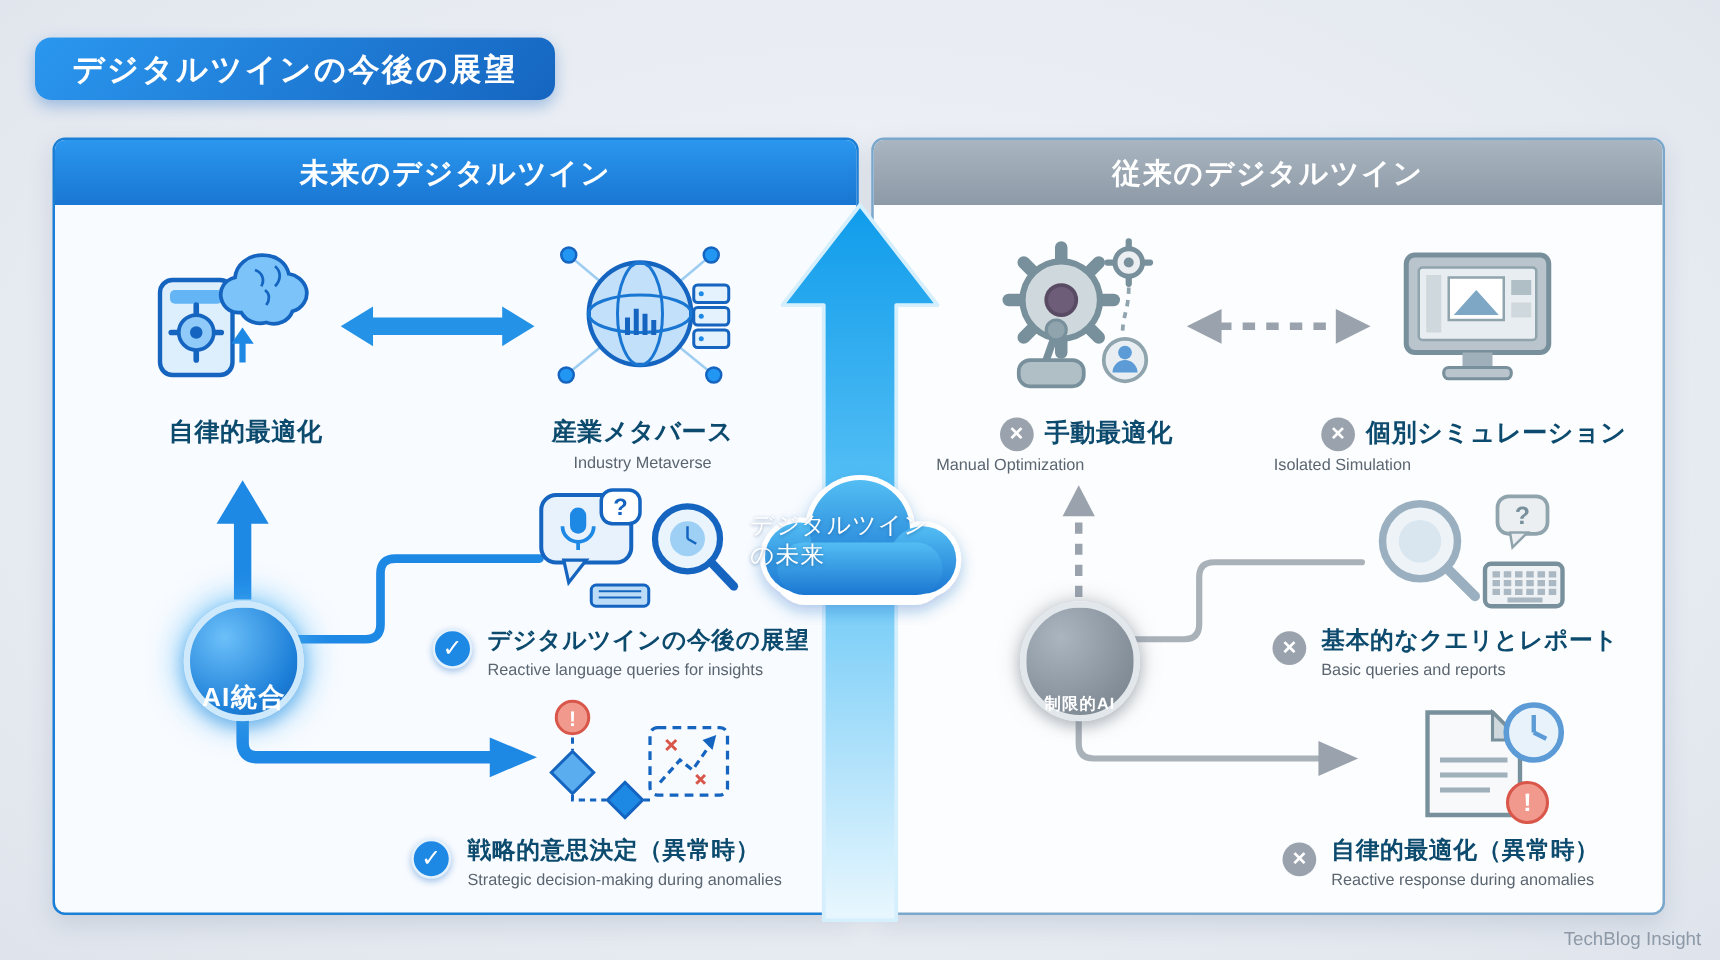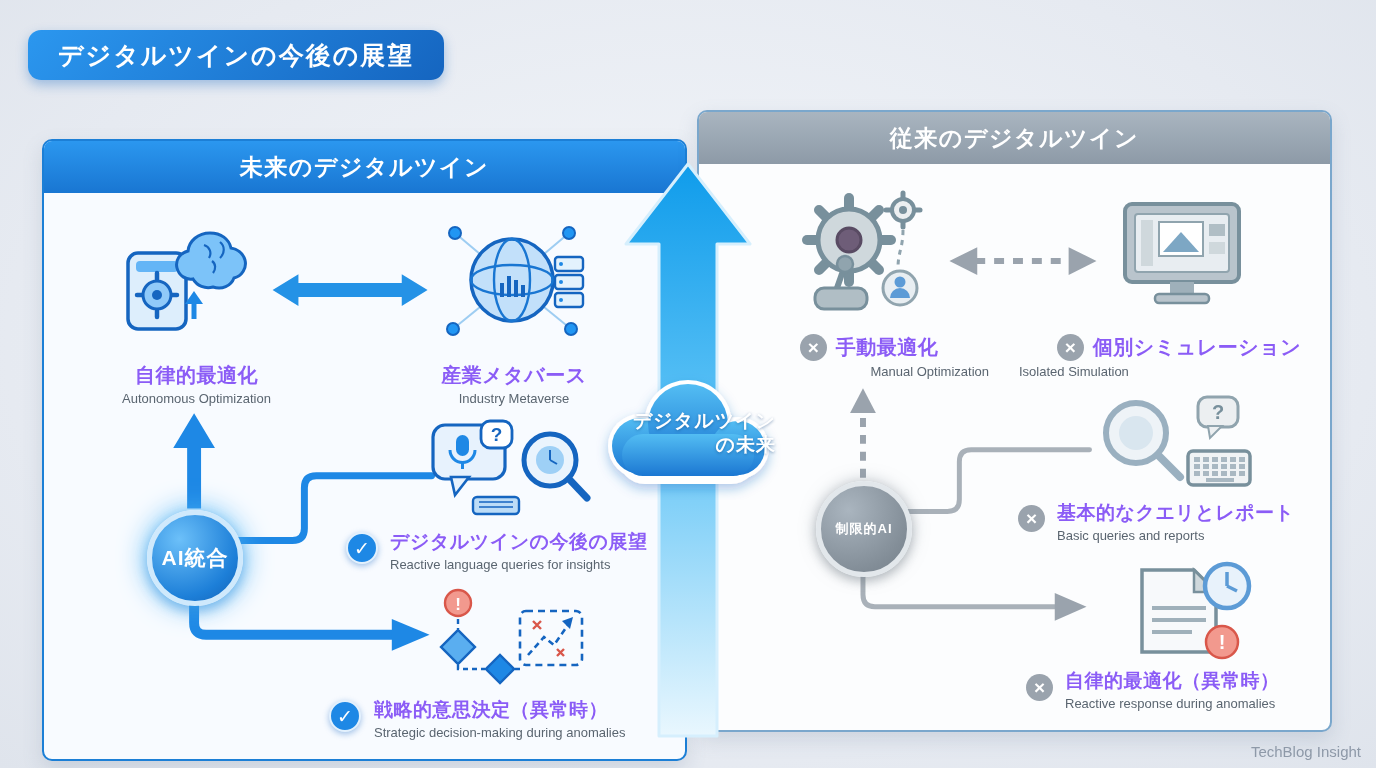--- a/index.html
+++ b/index.html
@@ -21,76 +21,76 @@
     background:linear-gradient(135deg,#2b97ef,#1565c0);
     border-radius:13px; color:#fff; font-size:25px; font-weight:bold;
     letter-spacing:2px; box-shadow:0 5px 12px rgba(21,101,192,.35);
   }
 
   
   .panel {
     position:absolute; top:110px; height:622px; border-radius:10px;
     overflow:hidden; box-shadow:0 8px 20px rgba(90,110,140,.18);
   }
-  .panel-future { left:42px;  width:645px; background:#f8fbff; border:2px solid #1c7fd6;margin-top:29px; }
+  .panel-future { left:42px;  width:645px; background:#f8fbff; border:2px solid #1c7fd6; }
   .panel-legacy { left:697px; width:635px; background:#fcfdfe; border:2px solid #7aa7cc; }
   .panel-header {
     position:absolute; left:0; top:0; right:0; height:52px;
     display:flex; align-items:center; justify-content:center;
     color:#fff; font-size:23px; font-weight:bold; letter-spacing:1.5px;
   }
   .panel-header.future { background:linear-gradient(180deg,#2b97ef,#1976d2); }
   .panel-header.legacy { background:linear-gradient(180deg,#a9b5c0,#8d9aa7); }
 
   .connector-layer { position:absolute; inset:0; width:100%; height:100%; pointer-events:none; }
 
   .icon-box { position:absolute; }
   .icon-box svg { width:100%; height:100%; display:block; }
   svg text { font-family:"Liberation Sans","DejaVu Sans",sans-serif; }
 
   
   .node-label { position:absolute; }
   .node-label.centered { text-align:center; }
-  .jp-label { font-size:20px; font-weight:bold; color:#8b5cf6; letter-spacing:.5px; line-height:25px; }
+  .jp-label { font-size:20px; font-weight:bold; color:#0c4a6e; letter-spacing:.5px; line-height:25px; }
   .jp-label.small { font-size:19px; }
   .en-sub { font-size:13px; color:#5a6570; margin-top:3px; line-height:16px; }
   .label-row { display:flex; align-items:center; justify-content:center; gap:9px; }
 
   
   .badge { position:absolute; border-radius:50%; display:flex; align-items:center; justify-content:center;
            color:#fff; font-weight:bold; }
   .badge-check { width:32px; height:32px; background:#1e88e5; font-size:19px;
                  box-shadow:0 2px 6px rgba(21,101,192,.4); border:2px solid #e3f1fd; }
   .badge-x { width:27px; height:27px; background:#9aa3ad; font-size:19px; }
   .badge.inline { position:static; flex:none; }
 
   
   .hub {
     position:absolute; width:96px; height:96px; border-radius:50%;
-    display:flex; align-items:center; justify-content:center;
+    display:flex; align-items:flex-end; justify-content:center;
     color:#fff; font-weight:bold; letter-spacing:1px;
   }
   .hub-future {
     left:103px; top:369px; font-size:21px;
     background:radial-gradient(circle at 32% 28%, #6cc0f9, #1d7fd8 68%, #1261b5);
     border:5px solid #cfe9fc;
     box-shadow:0 0 28px rgba(77,182,247,.95), 0 5px 12px rgba(21,101,192,.4);
   }
   .hub-legacy {
     left:117px; top:369px; font-size:13px;
     background:radial-gradient(circle at 32% 28%, #aab5bf, #828d97 72%, #75808a);
     border:5px solid #e2e7eb;
     box-shadow:0 0 16px rgba(130,140,150,.5), 0 5px 10px rgba(80,90,100,.25);
   }
 
   
   .center-arrow { position:absolute; left:600px; top:158px; width:176px; height:582px; z-index:5; }
   .cloud-wrap   { position:absolute; left:586px; top:372px; width:204px; height:128px; z-index:6; }
   .cloud-text   { position:absolute; left:600px; top:409px; width:176px; z-index:7;
-                  text-align:right; color:#fff; font-weight:bold; font-size:19px; line-height:24px;
+                  text-align:left; color:#fff; font-weight:normal; font-size:19px; line-height:24px;
                   text-shadow:0 1px 3px rgba(10,60,120,.45); letter-spacing:1px; }
 
   .footer-credit { position:absolute; right:15px; bottom:8px; font-size:15px; color:#8e99a8;text-align:center; }
 </style>
 </head>
 <body>
 
 <div class="stage">
 
   <div class="title-badge">
@@ -131,21 +131,20 @@
           <path d="M90 26c6 2 8 8 5 13"></path>
             <path d="M106 23c5 4 5 11 0 16"></path>
             <path d="M98 42c4 3 4 8 1 12"></path>
         </g>
         <line x1="80" y1="100" x2="80" y2="84" stroke="#1e88e5" stroke-width="5"></line>
         <polygon points="80,72 71,85 89,85" fill="#1e88e5"></polygon>
       </svg>
     </div>
     <div class="node-label centered" style="left:15px; top:222px; width:275px;">
       <div class="jp-label">自律的最適化</div>
-      <div class="en-sub">Autonomous Optimization</div>
     </div>
 
     <div class="icon-box" style="left:393px; top:76px; width:150px; height:130px;">
       <svg viewBox="0 0 150 130">
         <g stroke="#9ecdf2" stroke-width="2">
           <line x1="75" y1="64" x2="18" y2="16"></line>
             <line x1="75" y1="64" x2="132" y2="16"></line>
           <line x1="75" y1="64" x2="16" y2="112"></line>
             <line x1="75" y1="64" x2="134" y2="112"></line>
         </g>
@@ -296,21 +295,21 @@
         <path d="M99 110 a10 10 0 0 1 20 0" fill="#5c9bd6"></path>
       </svg>
     </div>
     <div class="node-label" style="left:50px; top:222px; width:240px;">
       <div class="label-row">
         <span class="badge badge-x inline">
             <span>×</span>
           </span>
         <span class="jp-label">手動最適化</span>
       </div>
-      <div class="en-sub" style="text-align:right;">Manual Optimization</div>
+      <div class="en-sub" style="text-align:left;">Manual Optimization</div>
     </div>
 
     <div class="icon-box" style="left:418px; top:84px; width:130px; height:120px;">
       <svg viewBox="0 0 130 120">
         <rect x="8" y="8" width="114" height="78" rx="7" fill="#b9c4cc" stroke="#78909c" stroke-width="4"></rect>
         <rect x="18" y="18" width="94" height="58" rx="3" fill="#e8edf1" stroke="#90a4ae" stroke-width="2"></rect>
         <rect x="24" y="24" width="12" height="46" fill="#cfd8dc"></rect>
         <rect x="42" y="26" width="44" height="34" fill="#ffffff" stroke="#90a4ae" stroke-width="2"></rect>
         <polygon points="46,56 64,36 82,56" fill="#7da7c4"></polygon>
         <rect x="92" y="28" width="16" height="12" fill="#b0bec5"></rect>

